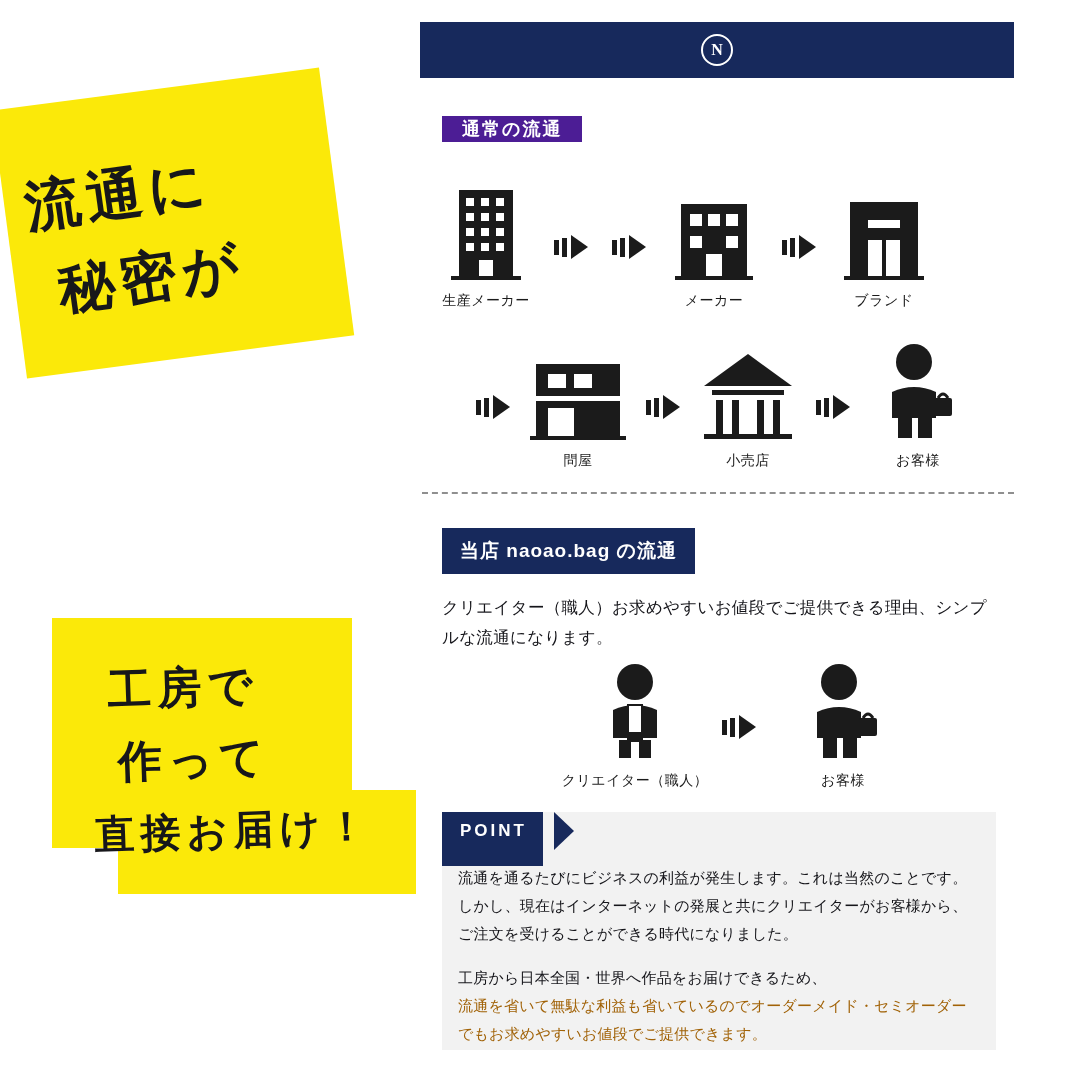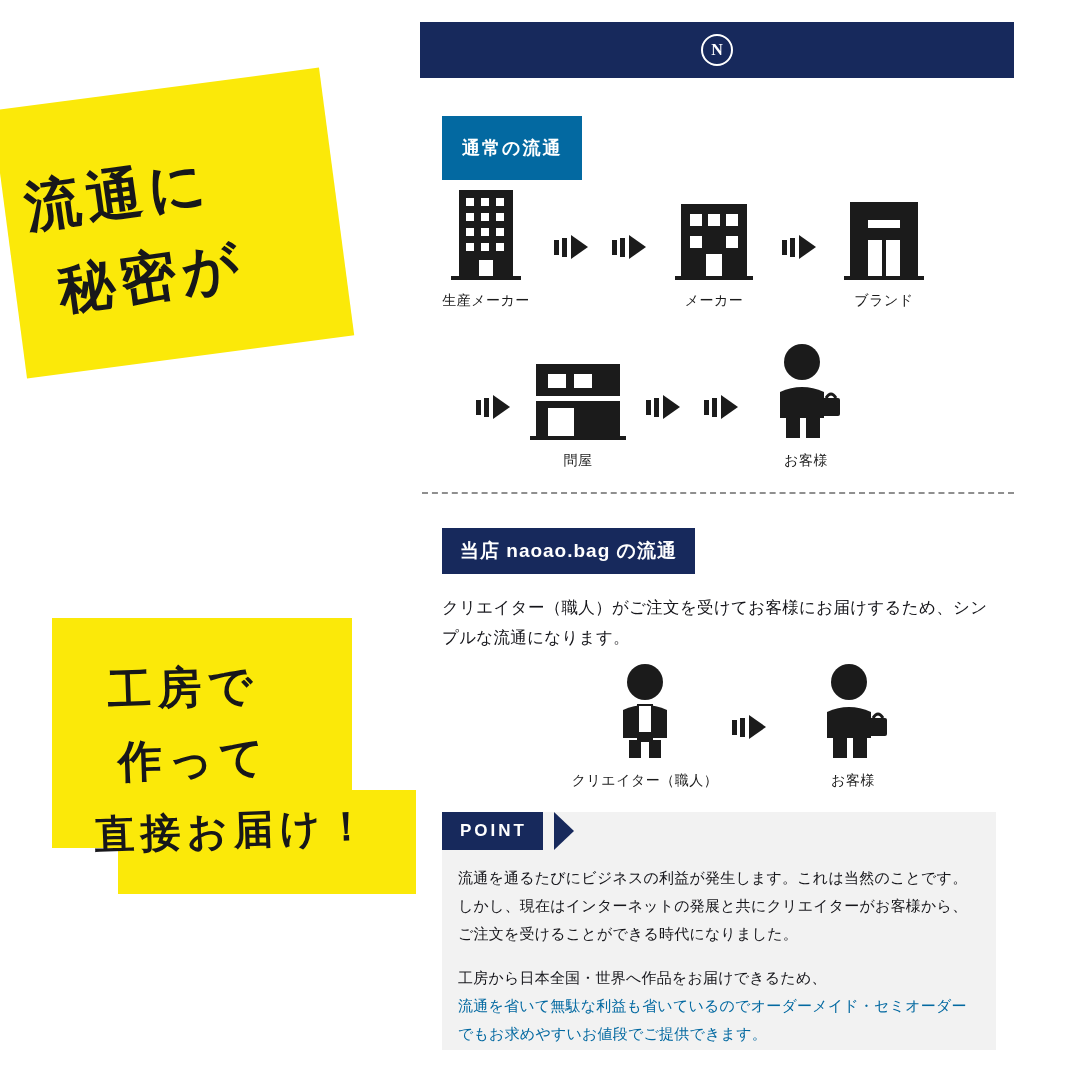--- a/index.html
+++ b/index.html
@@ -112,25 +112,25 @@
     font-weight: 700;
     font-family: "Liberation Serif", serif;
     line-height: 1;
   }
 
   
   #normal-label {
     position: absolute;
     left: 22px;
     top: 116px;
-    background: #0369a1;
+    background: #4c1d95;
     color: #ffffff;
     font-size: 18px;
     font-weight: 700;
-    padding: 20px 20px;
+    padding: 1px 20px;
     letter-spacing: 2px;
   }
 
   
   .flow-row {
     position: absolute;
     display: flex;
     align-items: flex-end;
   }
   #flow-row-1 { left: 10px; top: 180px; }
@@ -205,21 +205,21 @@
     top: 592px;
     width: 560px;
     font-size: 16.5px;
     line-height: 30px;
     color: #15151a;
     letter-spacing: 0.3px;
   }
 
   #flow-row-3 {
     position: absolute;
-    left: 150px;
+    left: 140px;
     top: 660px;
     display: flex;
     align-items: flex-end;
   }
   #flow-row-3 .node { width: 150px; }
 
   
   #point-box {
     position: absolute;
     left: 22px;
@@ -233,21 +233,21 @@
     left: 0;
     top: 0;
     height: 38px;
     background: #17295c;
     color: #ffffff;
     font-size: 17px;
     font-weight: 700;
     letter-spacing: 3px;
     display: flex;
     align-items: center;
-    padding: 0 16px 0 18px;
+    padding: 0 16px 16px 18px;
   }
   #point-tag-arrow {
     position: absolute;
     left: 112px;
     top: 0;
     width: 0; height: 0;
     border-top: 19px solid transparent;
     border-bottom: 19px solid transparent;
     border-left: 20px solid #17295c;
   }
@@ -256,21 +256,21 @@
     left: 16px;
     top: 52px;
     width: 524px;
     font-size: 15px;
     line-height: 28px;
     color: #15151a;
     letter-spacing: 0.2px;
   }
   #point-body p { margin: 0; }
   #point-body .gap { height: 16px; }
-  .red { color: #0369a1; }
+  .red { color: #a16207; }
 </style>
 </head>
 <body>
 
 <div class="yellow-note" id="note-top"></div>
 <div class="handwriting" id="hw-top">
   <div class="line line1">流通に</div>
   <div class="line line2">秘密が</div>
 </div>
 
@@ -395,20 +395,34 @@
     </div>
 
     <div class="arrow">
       <span class="arrow-ico">
           <span class="b1"></span>
           <span class="b2"></span>
           <span class="tri"></span>
         </span>
     </div>
 
+    <div class="node">
+      <div class="glyph">
+        <svg width="104" height="98" viewBox="0 0 104 98" aria-hidden="true">
+          <path d="M52 12 L96 44 H8 Z" fill="#1b1b1b"></path>
+          <rect x="16" y="48" width="72" height="5" fill="#1b1b1b"></rect>
+          <rect x="20" y="58" width="7" height="36" fill="#1b1b1b"></rect>
+          <rect x="36" y="58" width="7" height="36" fill="#1b1b1b"></rect>
+          <rect x="61" y="58" width="7" height="36" fill="#1b1b1b"></rect>
+          <rect x="77" y="58" width="7" height="36" fill="#1b1b1b"></rect>
+          <rect x="8" y="92" width="88" height="5" fill="#1b1b1b"></rect>
+        </svg>
+      </div>
+      <div class="caption">小売店</div>
+    </div>
 
     <div class="arrow">
       <span class="arrow-ico">
           <span class="b1"></span>
           <span class="b2"></span>
           <span class="tri"></span>
         </span>
     </div>
 
     <div class="node">
@@ -422,21 +436,21 @@
           <path d="M56 56 q5 -8 10 0" fill="none" stroke="#1b1b1b" stroke-width="3"></path>
         </svg>
       </div>
       <div class="caption">お客様</div>
     </div>
   </div>
 
   <div id="divider"></div>
 
   <div id="ours-label">当店 naoao.bag の流通</div>
-  <div id="ours-desc">クリエイター（職人）がご注文を受けてお客様にお届けするため、シンプルな流通になります。</div>
+  <div id="ours-desc">クリエイター（職人）お求めやすいお値段でご提供できる理由、シンプルな流通になります。</div>
 
   <div id="flow-row-3">
     <div class="node">
       <div class="glyph">
         <svg width="60" height="98" viewBox="0 0 60 98" aria-hidden="true">
           <circle cx="30" cy="20" r="18" fill="#1b1b1b"></circle>
           <path d="M8 48 q22 -10 44 0 v28 h-44 z" fill="#1b1b1b"></path>
           <rect x="22" y="42" width="16" height="38" fill="#1b1b1b"></rect>
           <rect x="14" y="78" width="12" height="18" fill="#1b1b1b"></rect>
           <rect x="34" y="78" width="12" height="18" fill="#1b1b1b"></rect>

